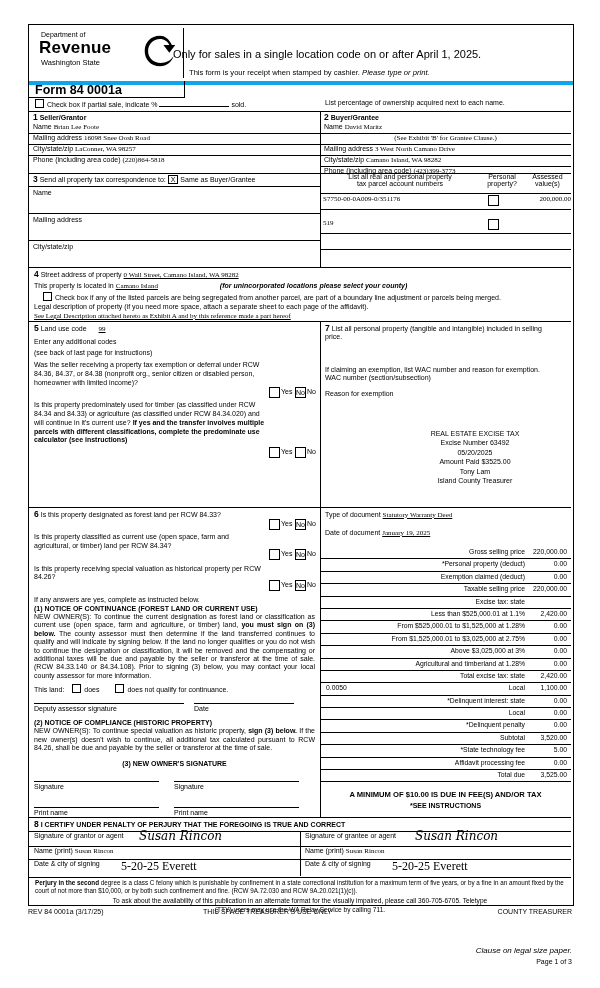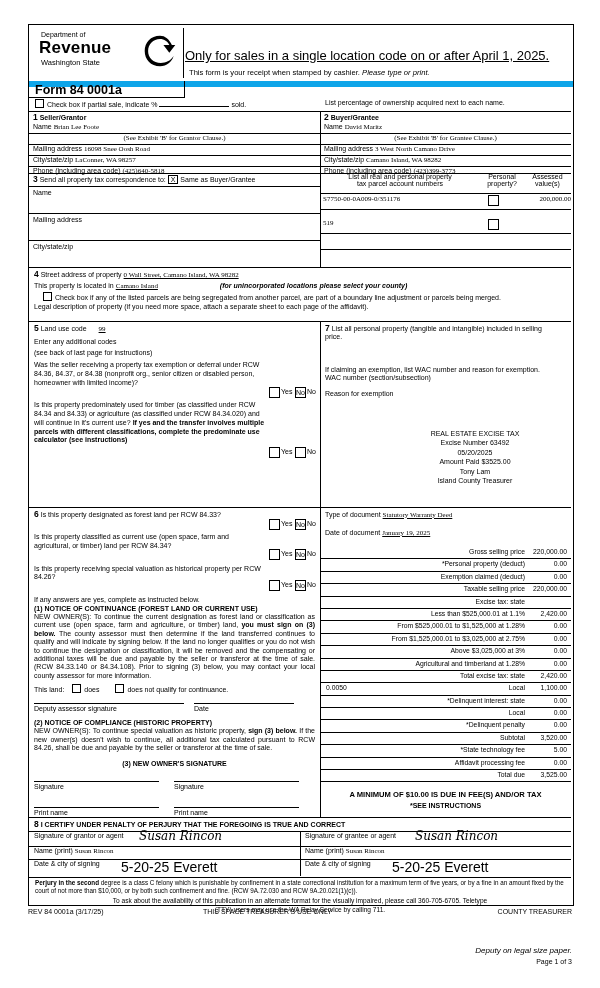--- a/index.html
+++ b/index.html
@@ -1,40 +1,40 @@
 <!DOCTYPE html>
 <html><head>
 <meta charset="utf-8">
 <style>
   html,body{margin:0;padding:0;background:#fff;}
   body{width:600px;height:988px;font-family:"Liberation Sans",sans-serif;color:#000;font-size:7px;position:relative;}
   .page{position:relative;width:600px;height:988px;}
   .frame{position:absolute;left:28px;top:24px;width:544px;height:880px;border:1.5px solid #000;}
-  .hdr{position:relative;height:56px;border-bottom:6px solid #0ea5e9;}
+  .hdr{position:relative;height:56px;border-bottom:4px solid #0ea5e9;}
   .logo{position:absolute;left:4px;top:3px;width:150px;height:50px;border-right:1px solid #000;}
   .logo .dept{font-size:7px;margin:3px 0 0 8px;}
   .logo .rev{font-size:17px;font-weight:bold;margin:0 0 0 6px;letter-spacing:.2px;}
   .logo .wa{font-size:7.5px;margin:0 0 0 8px;}
   .logo .swirl{position:absolute;right:6px;top:6px;width:34px;height:34px;}
   .title{position:absolute;left:160px;top:4px;font-size:15.5px;font-weight:bold;}
   .title .rcw{font-size:8px;font-weight:normal;}
-  .sub1{position:absolute;left:156px;top:23px;font-size:13px;text-decoration:underline;}
+  .sub1{position:absolute;left:144px;top:23px;font-size:11px;}
   .sub2{position:absolute;left:160px;top:33px;font-size:7.6px;}
   .sub3{position:absolute;left:160px;top:43px;font-size:7.6px;}
   .formno{position:absolute;left:6px;top:58px;font-size:12.5px;font-weight:bold;}
   .formbox{position:absolute;left:0;top:56px;width:155px;height:16px;border-bottom:1px solid #000;border-right:1px solid #000;}
   .partialrow{position:absolute;left:0;top:72px;width:542px;height:14px;border-bottom:1.5px solid #000;}
   .cbx{display:inline-block;width:7px;height:7px;border:1px solid #000;vertical-align:-1px;margin-right:3px;}
   .ul{border-bottom:1px solid #000;display:inline-block;}
   .secnum{font-weight:bold;font-size:8.5px;}
   .b{font-weight:bold;}
   .i{font-style:italic;}
   .hand{font-family:"Liberation Serif",serif;}
   .sig{font-family:"DejaVu Serif",serif;font-style:italic;font-size:12px;}
-  .hw{font-family:Liberation Sans, sans-serif;font-size:14px;}
+  .hw{font-family:Liberation Serif, serif;font-size:12px;}
   .bx{width:9px;height:9px;border:1px solid #000;display:inline-block;}
   .footer{position:absolute;left:28px;top:908px;width:544px;font-size:7px;}
 </style>
 </head>
 <body>
 
 <div class="page">
   <div class="frame">
 
     <div class="hdr">
@@ -60,24 +60,23 @@
         <span class="ul" style="width:70px;"></span>
         <span>sold.</span>
       </div>
       <div style="position:absolute;left:296px;top:2px;">List percentage of ownership acquired next to each name.</div>
     </div>
 
     <div style="position:absolute;left:0;top:86px;width:542px;height:62px;border-bottom:1.2px solid #000;">
       <div style="position:absolute;left:0;top:0;width:291px;height:62px;border-right:1.2px solid #000;">
         <div style="padding:1px 4px;"><span class="secnum">1</span> <span class="b">Seller/Grantor</span></div>
         <div style="padding:0 4px;border-bottom:1px solid #000;height:10px;"><span>Name</span> <span class="hand">Brian Lee Foote</span></div>
-        <div style="padding:0 4px;border-bottom:1px solid #000;height:10px;text-align:center;"><span class="hand">(See Exhibit 'B' for Grantor Clause.)</span></div>
         <div style="padding:0 4px;border-bottom:1px solid #000;height:10px;"><span>Mailing address</span> <span class="hand">16098 Snee Oosh Road</span></div>
         <div style="padding:0 4px;border-bottom:1px solid #000;height:10px;"><span>City/state/zip</span> <span class="hand">LaConner, WA 98257</span></div>
-        <div style="padding:0 4px;height:10px;"><span>Phone (including area code)</span> <span class="hand">(425)640-5818</span></div>
+        <div style="padding:0 4px;height:10px;"><span>Phone (including area code)</span> <span class="hand">(220)864-5818</span></div>
       </div>
       <div style="position:absolute;left:291px;top:0;width:251px;height:62px;">
         <div style="padding:1px 4px;"><span class="secnum">2</span> <span class="b">Buyer/Grantee</span></div>
         <div style="padding:0 4px;border-bottom:1px solid #000;height:10px;"><span>Name</span> <span class="hand">David Maritz</span></div>
         <div style="padding:0 1px;border-bottom:1px solid #000;height:10px;text-align:center;"><span class="hand">(See Exhibit 'B' for Grantee Clause.)</span></div>
         <div style="padding:0 4px;border-bottom:1px solid #000;height:10px;"><span>Mailing address</span> <span class="hand">3 West North Camano Drive</span></div>
         <div style="padding:0 4px;border-bottom:1px solid #000;height:10px;"><span>City/state/zip</span> <span class="hand">Camano Island, WA 98282</span></div>
         <div style="padding:0 4px;height:10px;"><span>Phone (including area code)</span> <span class="hand">(423)399-3773</span></div>
       </div>
     </div>
@@ -124,20 +123,21 @@
       <div style="padding:2px 5px;"><span class="secnum">4</span>
         <span>Street address of property</span>
         <span class="hand" style="text-decoration:underline;">0 Wall Street, Camano Island, WA 98282</span>
       </div>
       <div style="padding:1px 5px;"><span>This property is located in</span>
         <span class="hand" style="text-decoration:underline;">Camano Island</span>
         <span class="b i" style="margin-left:60px;">(for unincorporated locations please select your county)</span>
       </div>
       <div style="padding:1px 5px 1px 14px;"><span class="cbx"></span><span>Check box if any of the listed parcels are being segregated from another parcel, are part of a boundary line adjustment or parcels being merged.</span></div>
       <div style="padding:1px 5px;">Legal description of property (if you need more space, attach a separate sheet to each page of the affidavit).</div>
+      <div style="padding:1px 5px;text-decoration:underline;" class="hand">See Legal Description attached hereto as Exhibit A and by this reference made a part hereof</div>
     </div>
 
     <div style="position:absolute;left:0;top:296px;width:542px;height:186px;border-bottom:1.2px solid #000;">
       <div style="position:absolute;left:0;top:0;width:291px;height:186px;border-right:1.2px solid #000;padding:0;">
         <div style="padding:2px 5px;"><span class="secnum">5</span>
           <span>Land use code</span>
           <span class="hand" style="margin-left:10px;text-decoration:underline;">99</span>
         </div>
         <div style="padding:3px 5px;">Enter any additional codes</div>
         <div style="padding:1px 5px;">(see back of last page for instructions)</div>
@@ -389,15 +389,15 @@
       <div>(TTY) users may use the WA Relay Service by calling 711.</div>
     </div>
     <div style="position:absolute;left:0;top:862px;width:542px;border-top:0;"></div>
   </div>
 
   <div class="footer">
     <span style="position:absolute;left:0;top:0;">REV 84 0001a (3/17/25)</span>
     <span style="position:absolute;left:175px;top:0;">THIS SPACE TREASURER'S USE ONLY</span>
     <span style="position:absolute;right:0;top:0;">COUNTY TREASURER</span>
   </div>
-  <div style="position:absolute;right:28px;top:946px;text-align:right;font-size:8px;font-style:italic;">Deputy on legal size paper.</div>
+  <div style="position:absolute;right:28px;top:946px;text-align:right;font-size:8px;font-style:italic;">Clause on legal size paper.</div>
   <div style="position:absolute;right:28px;top:958px;text-align:right;font-size:7px;">Page 1 of 3</div>
 </div>
 
 </body></html>

